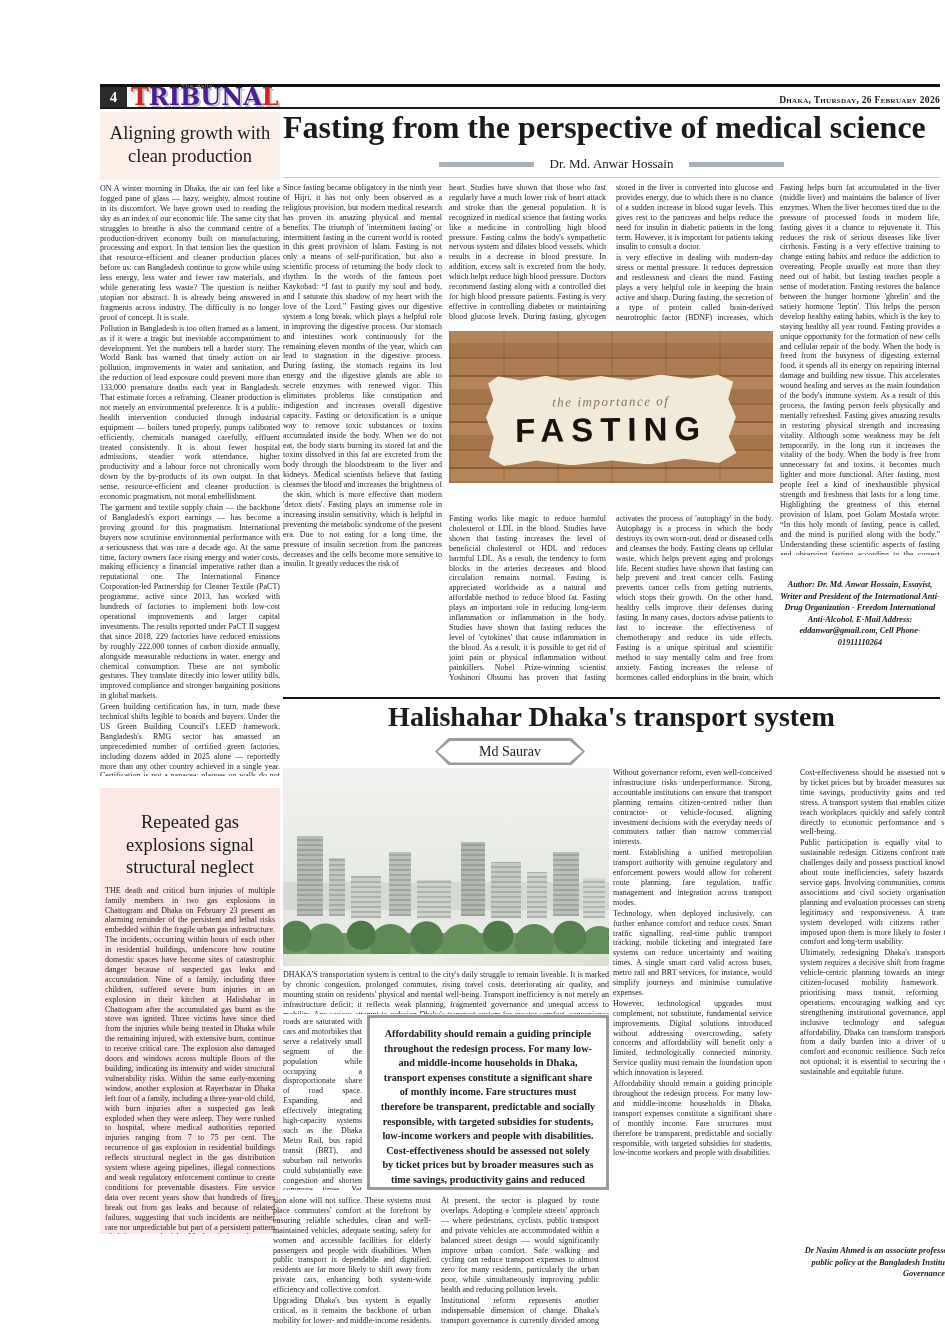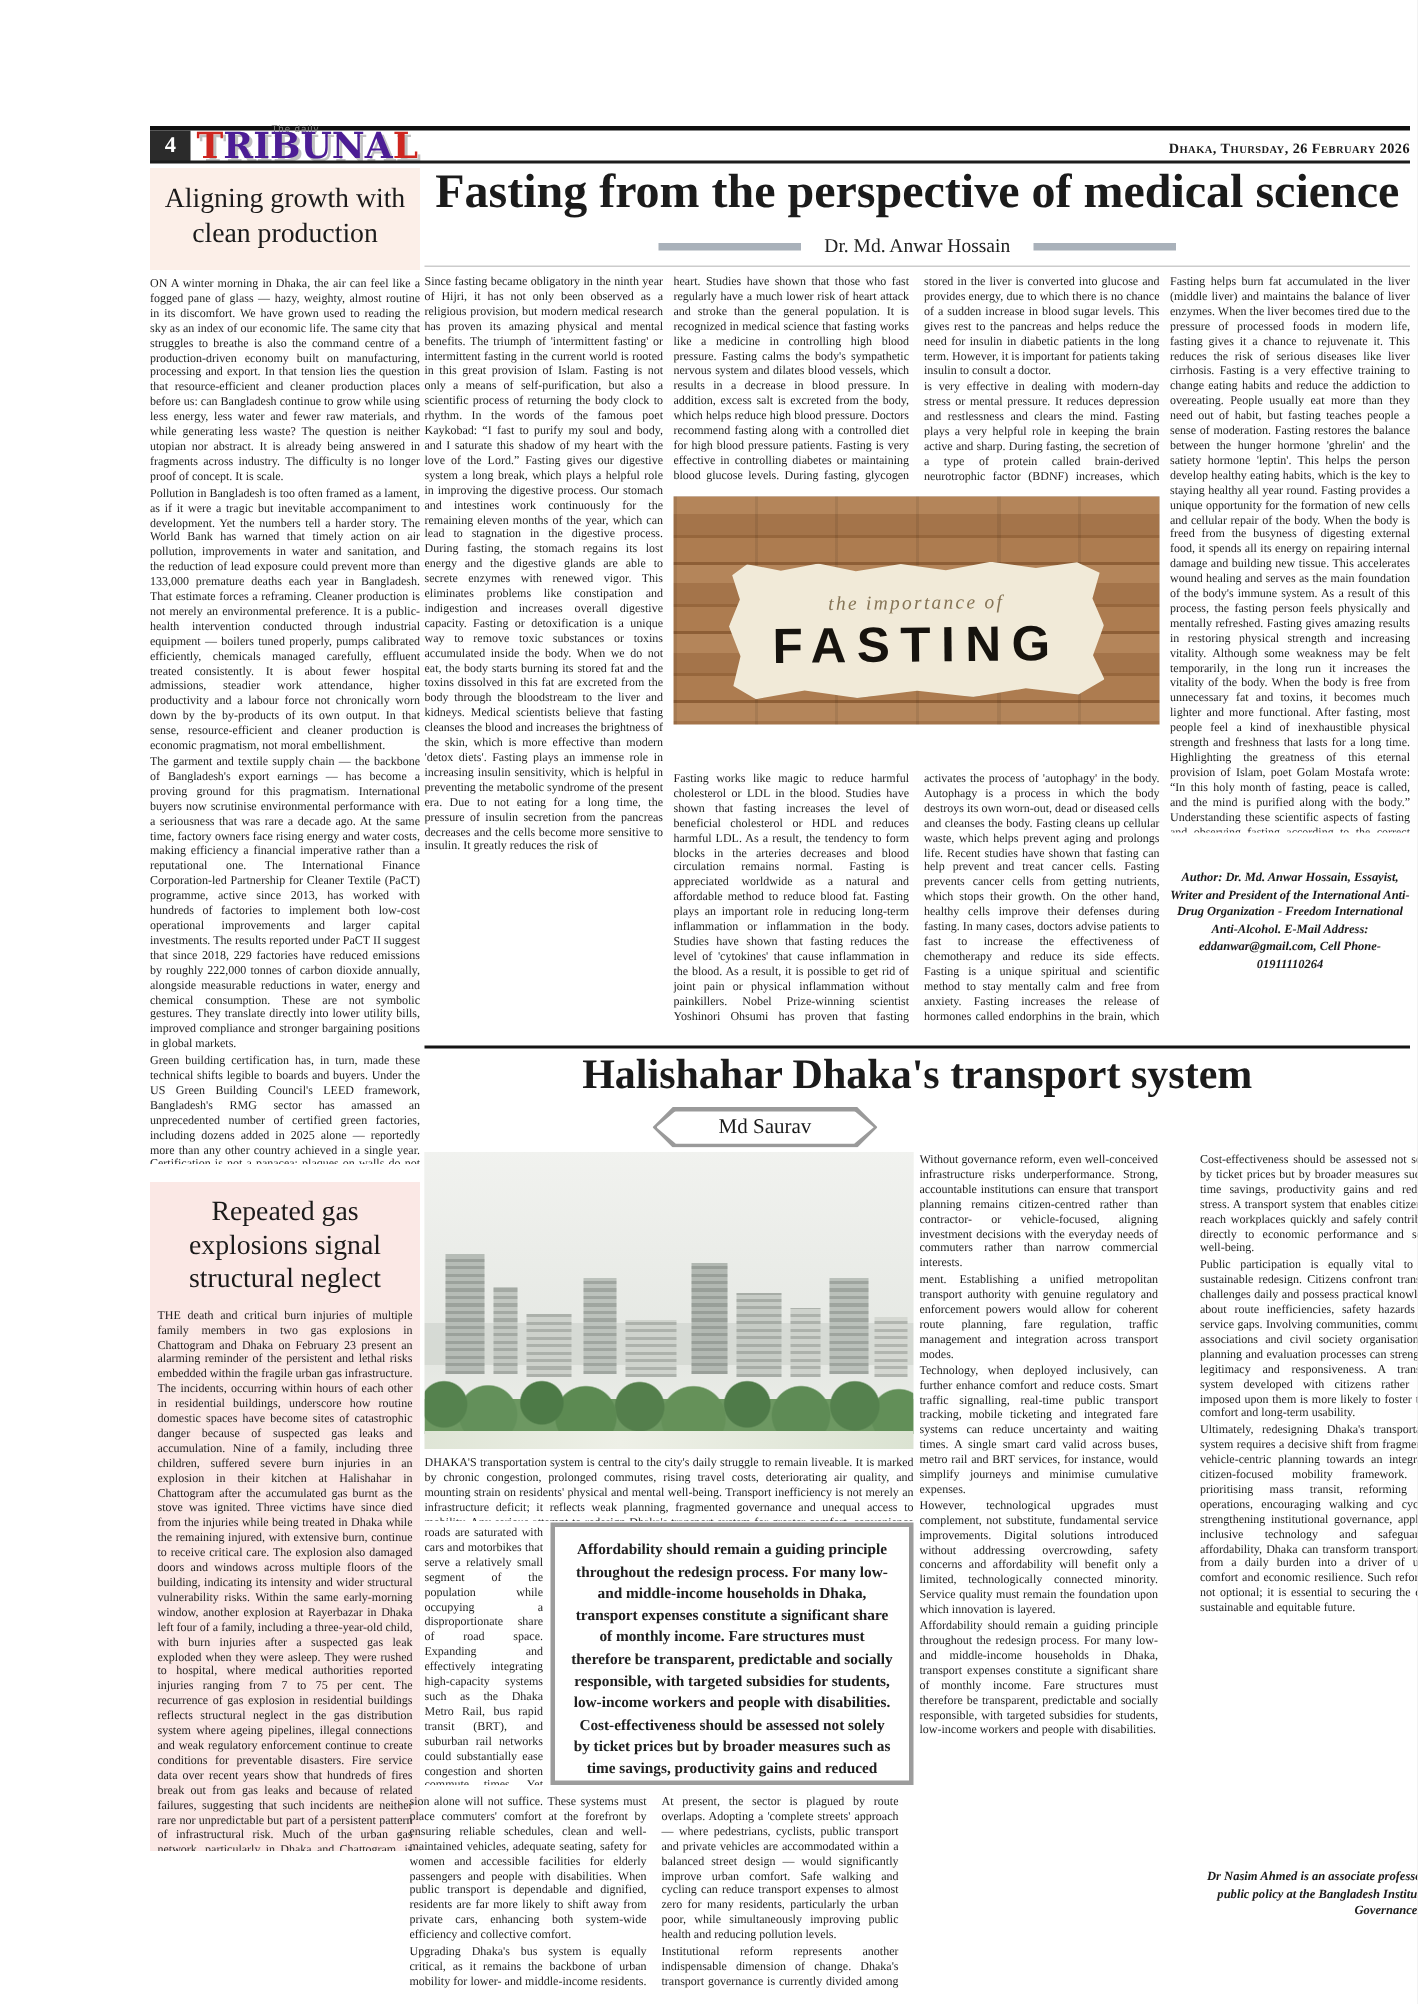--- a/index.html
+++ b/index.html
@@ -24,25 +24,25 @@
   
   .bodytext{font-size:8px;line-height:9.9px;text-align:justify;color:#1d1d1d;}
   .bodytext p{margin:0;}
   .bodytext p + p{margin-top:1px;}
 
   
   .a1-title{left:100px;top:112px;width:180px;height:68px;background:#fcefe8;text-align:center;
             font-size:18.5px;line-height:1.22;padding-top:10px;box-sizing:border-box;}
   .a1-body{left:100px;top:184px;width:180px;height:592px;overflow:hidden;}
   .a2{left:100px;top:788px;width:180px;height:446px;background:#fbe8e5;overflow:hidden;box-sizing:border-box;}
-  .a2-title{padding:9px 2px 5px;text-align:center;font-size:18.5px;line-height:1.22;}
+  .a2-title{padding:23px 2px 5px;text-align:center;font-size:18.5px;line-height:1.22;}
   .a2-body{padding:2px 5px 6px;}
 
   
-  .f-head{left:283px;top:110px;width:657px;text-align:center;font-size:32px;font-weight:bold;line-height:1.1;}
+  .f-head{left:283px;top:110px;width:657px;text-align:left;font-size:32px;font-weight:bold;line-height:1.1;}
   .f-byline{left:283px;top:155px;width:657px;height:18px;display:flex;align-items:center;
             justify-content:center;gap:16px;}
   .f-bar{width:95px;height:5px;background:#a9b1ba;}
   .f-name{font-size:13px;color:#222;}
   .f-rule{left:283px;top:177px;width:657px;height:1px;background:#cccccc;}
   .f-c1{left:283px;top:183px;width:159px;height:510px;overflow:hidden;}
   .f-mt{left:449px;top:183px;width:324px;height:146px;overflow:hidden;column-count:2;column-gap:10px;}
   .f-mb{left:449px;top:514px;width:324px;height:177px;overflow:hidden;column-count:2;column-gap:10px;}
   .f-c4{left:780px;top:183px;width:160px;height:510px;overflow:hidden;}
   .f-c4-text{height:372px;overflow:hidden;}

